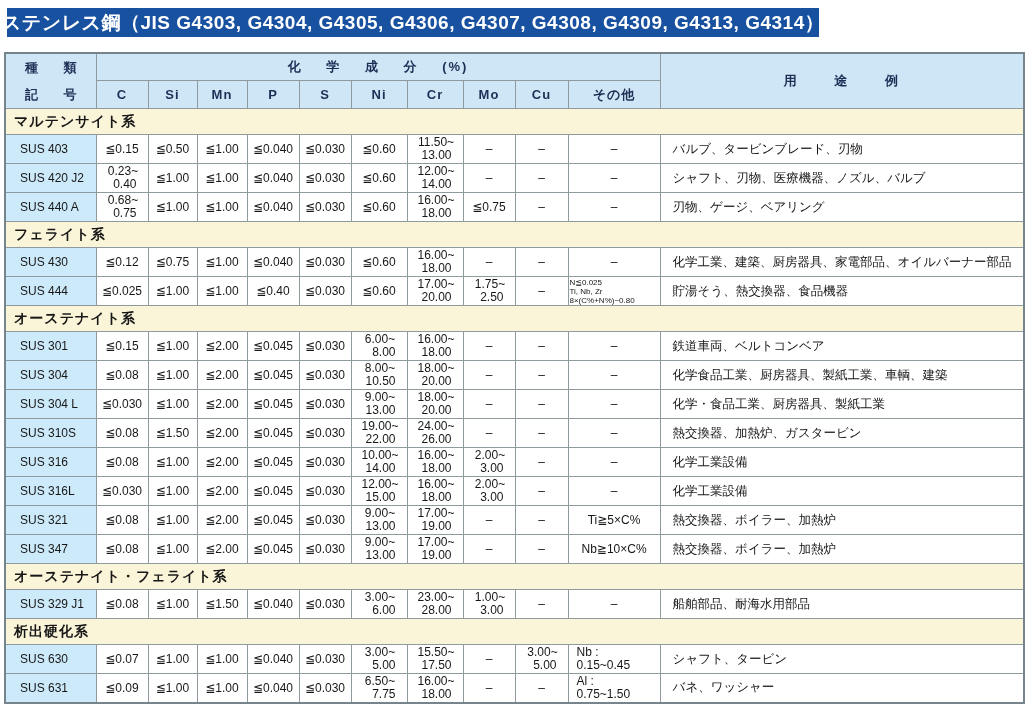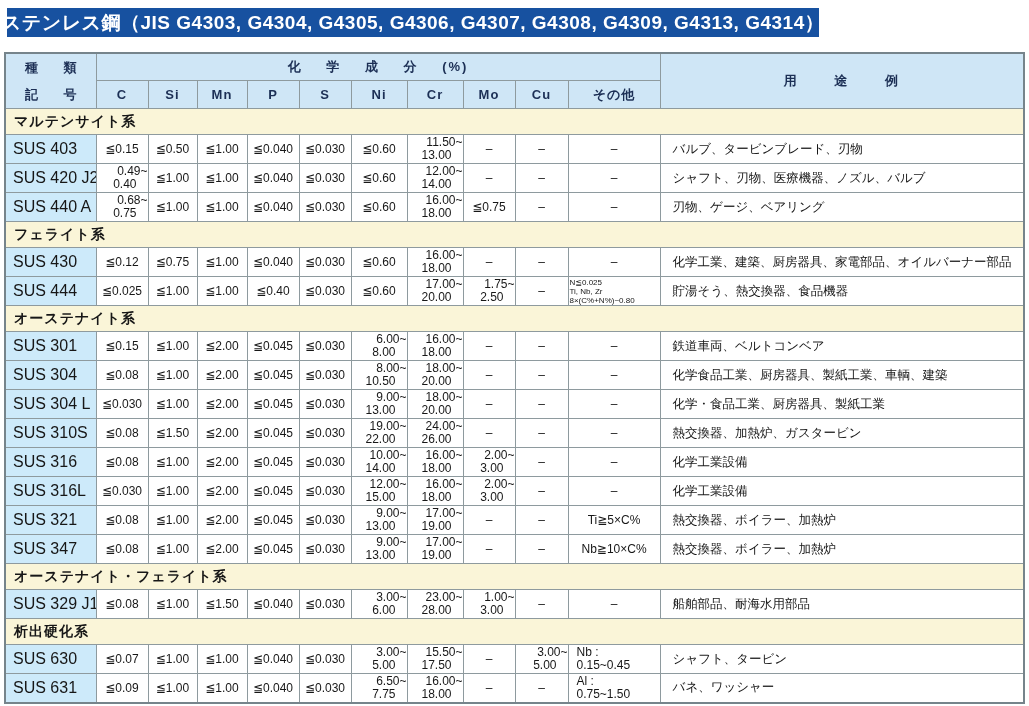--- a/index.html
+++ b/index.html
@@ -41,26 +41,26 @@
   th.el{letter-spacing:1px;}
   tr.section-row{height:26px;padding-left:10px;}
   tr.section-row td{
     background:var(--section-bg,#faf5d8);
     font-weight:bold;font-size:14px;
     text-align:left;padding-left:8px;letter-spacing:1px;
   }
   tr.data-row{height:29px;}
   td.grade-cell{
     background:var(--grade-bg,#cdeafa);
-    text-align:left;padding-left:7px;
-    font-size:16px;white-space:nowrap;
+    text-align:left;padding-left:14px;
+    font-size:12px;white-space:nowrap;
   }
   td.chem-cell{background:#fff;text-align:center;vertical-align:middle;}
   td.chem-cell.range{vertical-align:middle;}
-  td.chem-cell.range .lo{display:block;text-align:right;padding-left:2px;line-height:13px;}
+  td.chem-cell.range .lo{display:block;text-align:center;padding-left:2px;line-height:13px;}
   td.chem-cell.range .hi{display:block;text-align:right;padding-right:11px;line-height:13px;}
   td.chem-cell.multiline{text-align:left;padding-left:8px;}
   td.chem-cell.multiline div{line-height:13px;}
   td.chem-cell.multiline.small{font-size:8px;padding-left:1px;}
   td.chem-cell.multiline.small div{line-height:9px;}
   td.usage-cell{
     background:#fff;text-align:left;padding-left:12px;
     font-size:12.5px;white-space:nowrap;
   }
 </style>
@@ -123,21 +123,21 @@
           <div class="hi">13.00</div>
         </td>
         <td class="chem-cell">–</td>
         <td class="chem-cell">–</td>
         <td class="chem-cell">–</td>
         <td class="usage-cell">バルブ、タービンブレード、刃物</td>
       </tr>
       <tr class="data-row">
         <td class="grade-cell">SUS 420 J2</td>
         <td class="chem-cell range">
-          <div class="lo">0.49~</div>
+          <div class="lo">0.23~</div>
           <div class="hi">0.40</div>
         </td>
         <td class="chem-cell">≦1.00</td>
         <td class="chem-cell">≦1.00</td>
         <td class="chem-cell">≦0.040</td>
         <td class="chem-cell">≦0.030</td>
         <td class="chem-cell">≦0.60</td>
         <td class="chem-cell range">
           <div class="lo">12.00~</div>
           <div class="hi">14.00</div>

